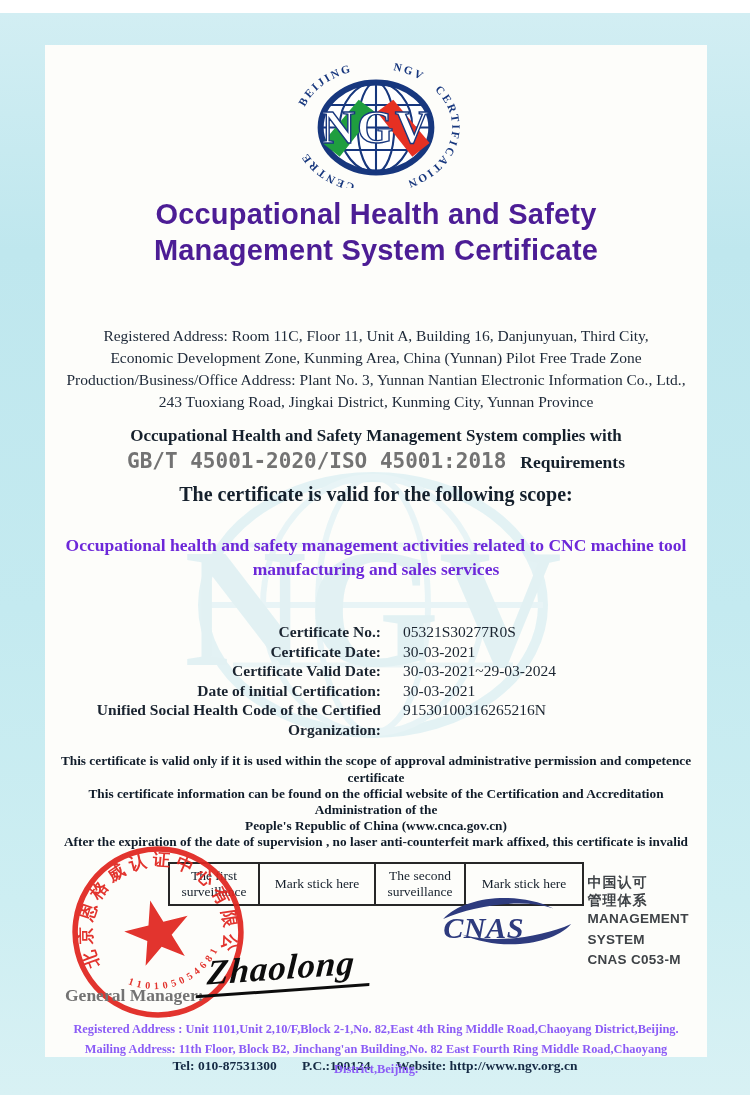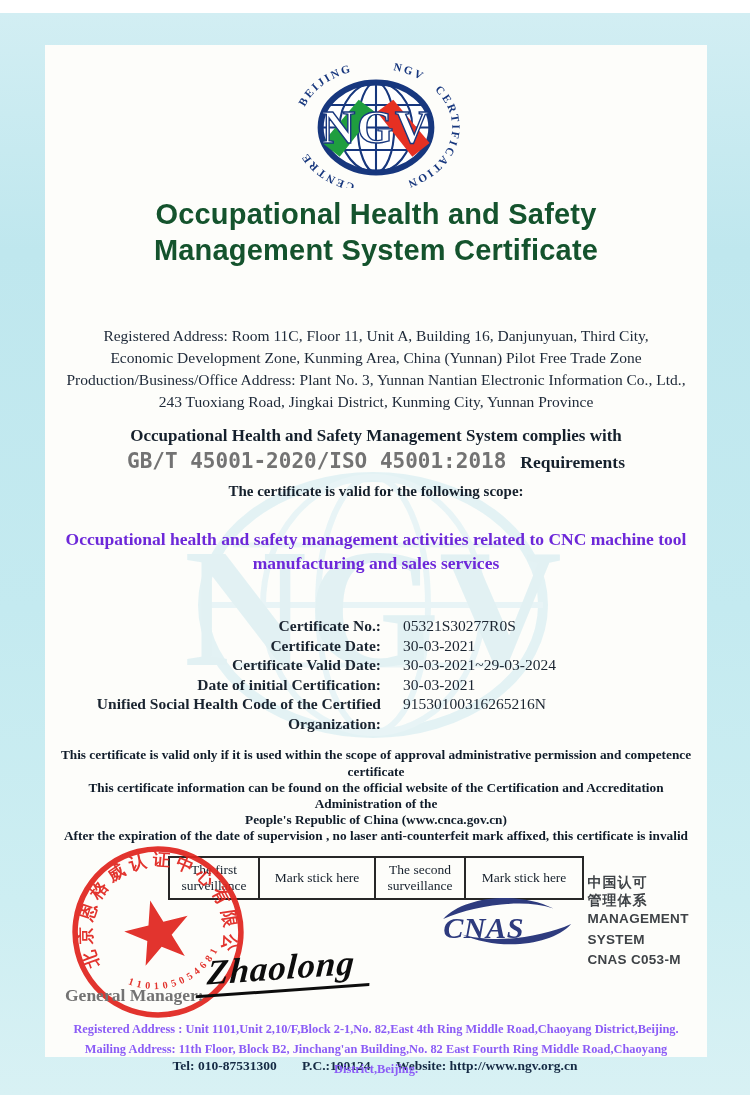--- a/index.html
+++ b/index.html
@@ -16,29 +16,29 @@
   .sheet {
     position:absolute; left:45px; top:45px; width:662px; height:1012px;
     background:#fdfdfa;
   }
   
   .watermark { position:absolute; left:78px; top:415px; width:500px; height:290px; opacity:.55; z-index:0; pointer-events:none; }
   .content { position:relative; z-index:1; }
   
   .logo-wrap { text-align:center; padding-top:15px; }
   
-  .title { margin-top:5px; text-align:center; font-family:"Liberation Sans", sans-serif; font-weight:bold; font-size:29px; line-height:1.24; color:#14532d; letter-spacing:.2px; }
+  .title { margin-top:5px; text-align:center; font-family:"Liberation Sans", sans-serif; font-weight:bold; font-size:29px; line-height:1.24; color:#4c1d95; letter-spacing:.2px; }
   
   .address { margin-top:56px; text-align:center; font-size:15.5px; line-height:1.42; color:#202b3a; }
   
   .complies { margin-top:13px; text-align:center; font-weight:bold; font-size:17px; color:#15202c; }
   .gbt { margin-top:3px; text-align:center; }
   .gbt .code { font-family:"DejaVu Sans Mono", monospace; font-weight:bold; font-size:21px; color:#737373; }
   .gbt .req { font-weight:bold; font-size:17.5px; margin-left:10px; color:#15202c; }
-  .scope-intro { margin-top:10px; text-align:center; font-weight:bold; font-size:15px; color:#15202c; }
+  .scope-intro { margin-top:10px; text-align:center; font-weight:bold; font-size:20px; color:#15202c; }
   .scope { margin-top:27px; text-align:center; font-weight:bold; font-size:17.5px; line-height:1.4; color:#6d28d9; }
   
   .details { margin-top:40px; font-size:15.5px; color:#1a2430; }
   .details .row { display:flex; line-height:19.6px;gap:12px; }
   .details .lbl { width:336px; text-align:right; font-weight:bold; }
   .details .val { margin-left:10px; }
   
   .fineprint { margin-top:14px; text-align:center; font-weight:bold; font-size:13.3px; line-height:1.21; color:#101c2a; }
   
   .marktable { margin:12px auto 0; width:416px; border:2px solid #272727; display:grid; grid-template-columns:90px 116px 90px 116px; background:#fdfdfa; }

